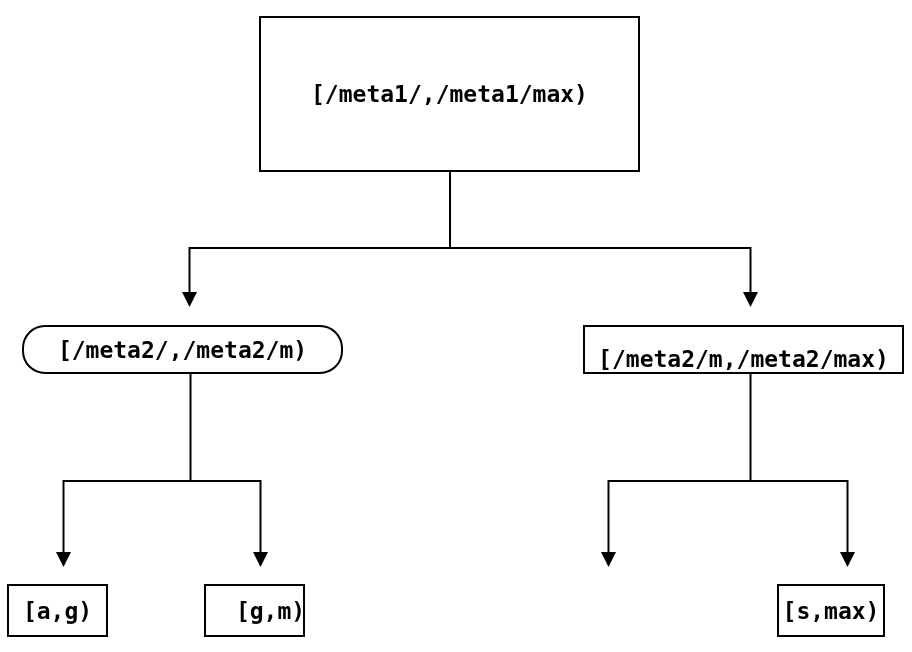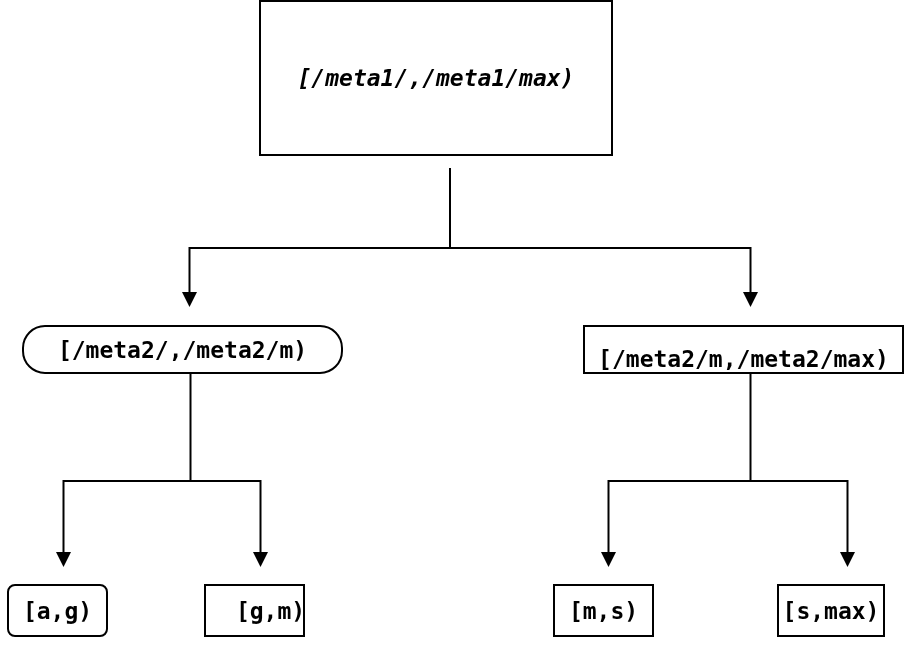--- a/index.html
+++ b/index.html
@@ -28,24 +28,24 @@
     border: 2px solid #000000;
     background: #ffffff;
     display: flex;
     align-items: center;
     justify-content: center;
     font-size: 23px;
     font-weight: 600;
     color: #000000;
     white-space: nowrap;
   }
-  .node-root   { left: 259px; top: 0;  width: 354px; height: 156px; font-style: italic; }
+  .node-root   { left: 259px; top: 16px;  width: 381px; height: 156px; }
   .node-l2a    { left: 22px;  top: 325px; width: 321px; height: 49px; border-radius: 23px; }
   .node-l2b    { left: 583px; top: 325px; width: 321px; height: 49px; align-items: flex-end; }
-  .node-leaf1  { left: 7px;   top: 584px; width: 101px; height: 53px; border-radius: 8px; }
+  .node-leaf1  { left: 7px;   top: 584px; width: 101px; height: 53px; }
   .node-leaf2  { left: 204px; top: 584px; width: 101px; height: 53px; padding-left: 32px; }
   .node-leaf3  { left: 553px; top: 584px; width: 101px; height: 53px; }
   .node-leaf4  { left: 777px; top: 584px; width: 108px; height: 53px; }
 </style>
 </head>
 <body>
 
 <div class="canvas">
 
   <svg class="edges" viewBox="0 0 912 652" xmlns="http://www.w3.org/2000/svg">
@@ -91,21 +91,18 @@
   </div>
 
   <div class="node node-leaf1">
     <span>[a,g)</span>
   </div>
 
   <div class="node node-leaf2">
     <span>[g,m)</span>
   </div>
 
-  <div class="node node-leaf3">
-    <span>[m,s)</span>
-  </div>
 
   <div class="node node-leaf4">
     <span>[s,max)</span>
   </div>
 
 </div>
 
 </body></html>

